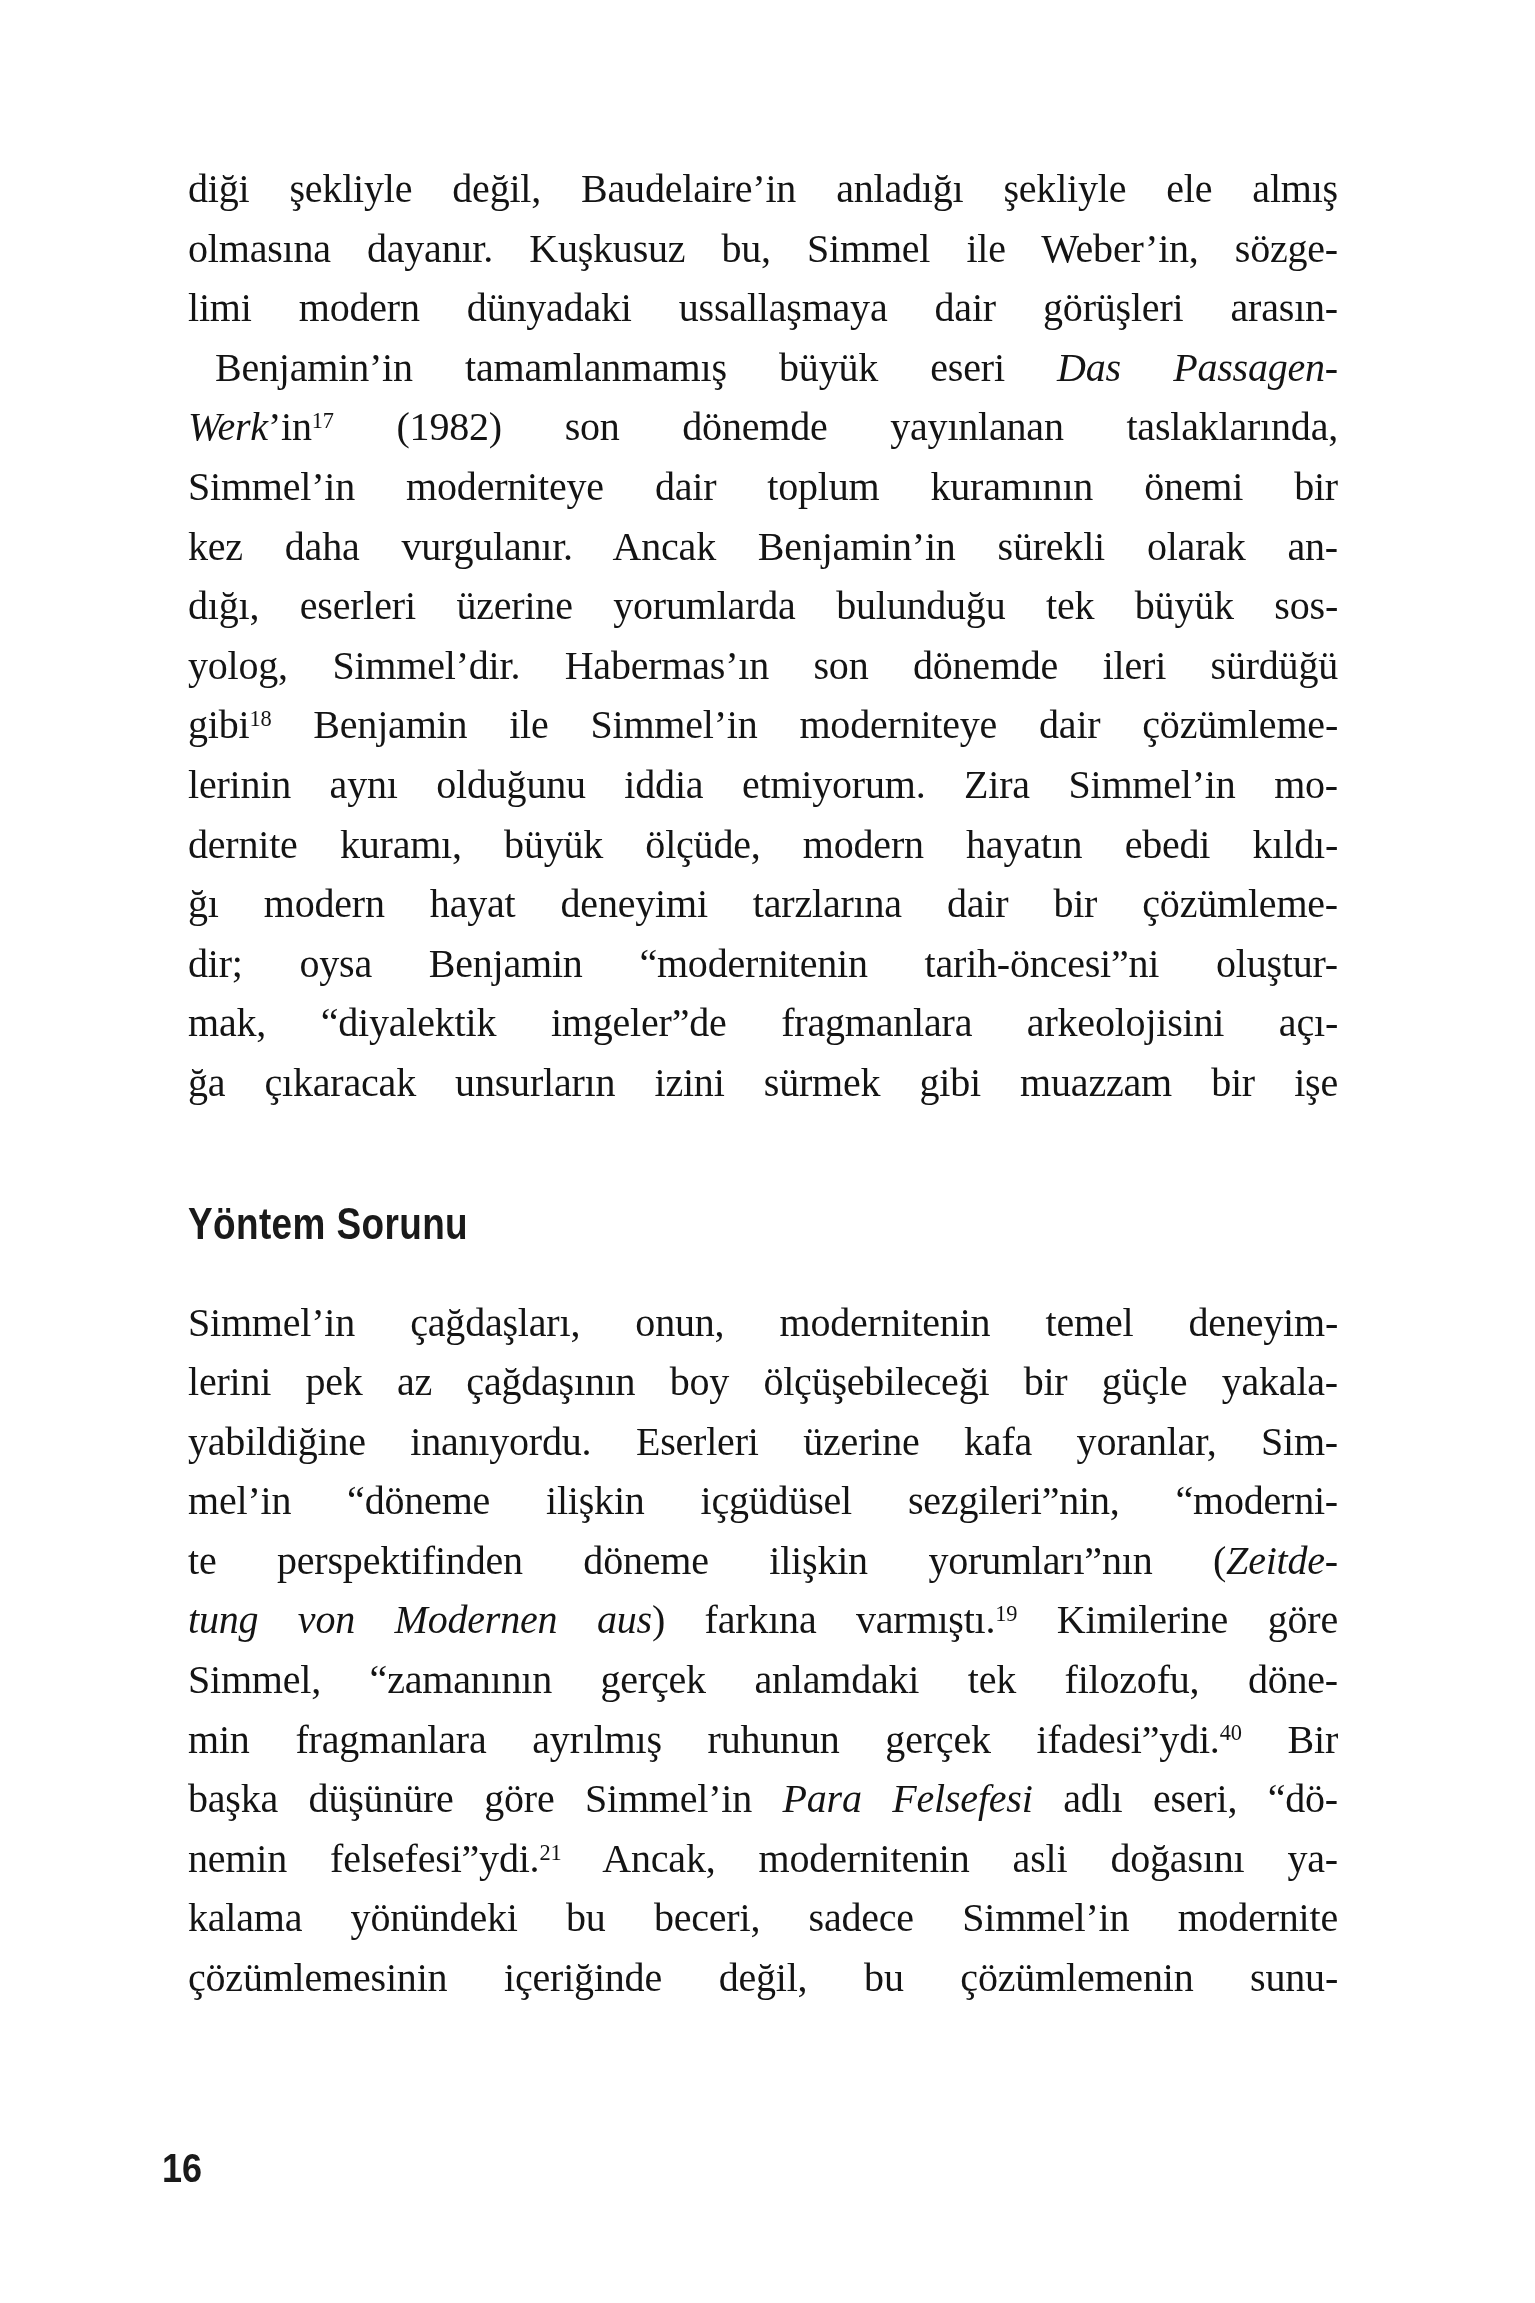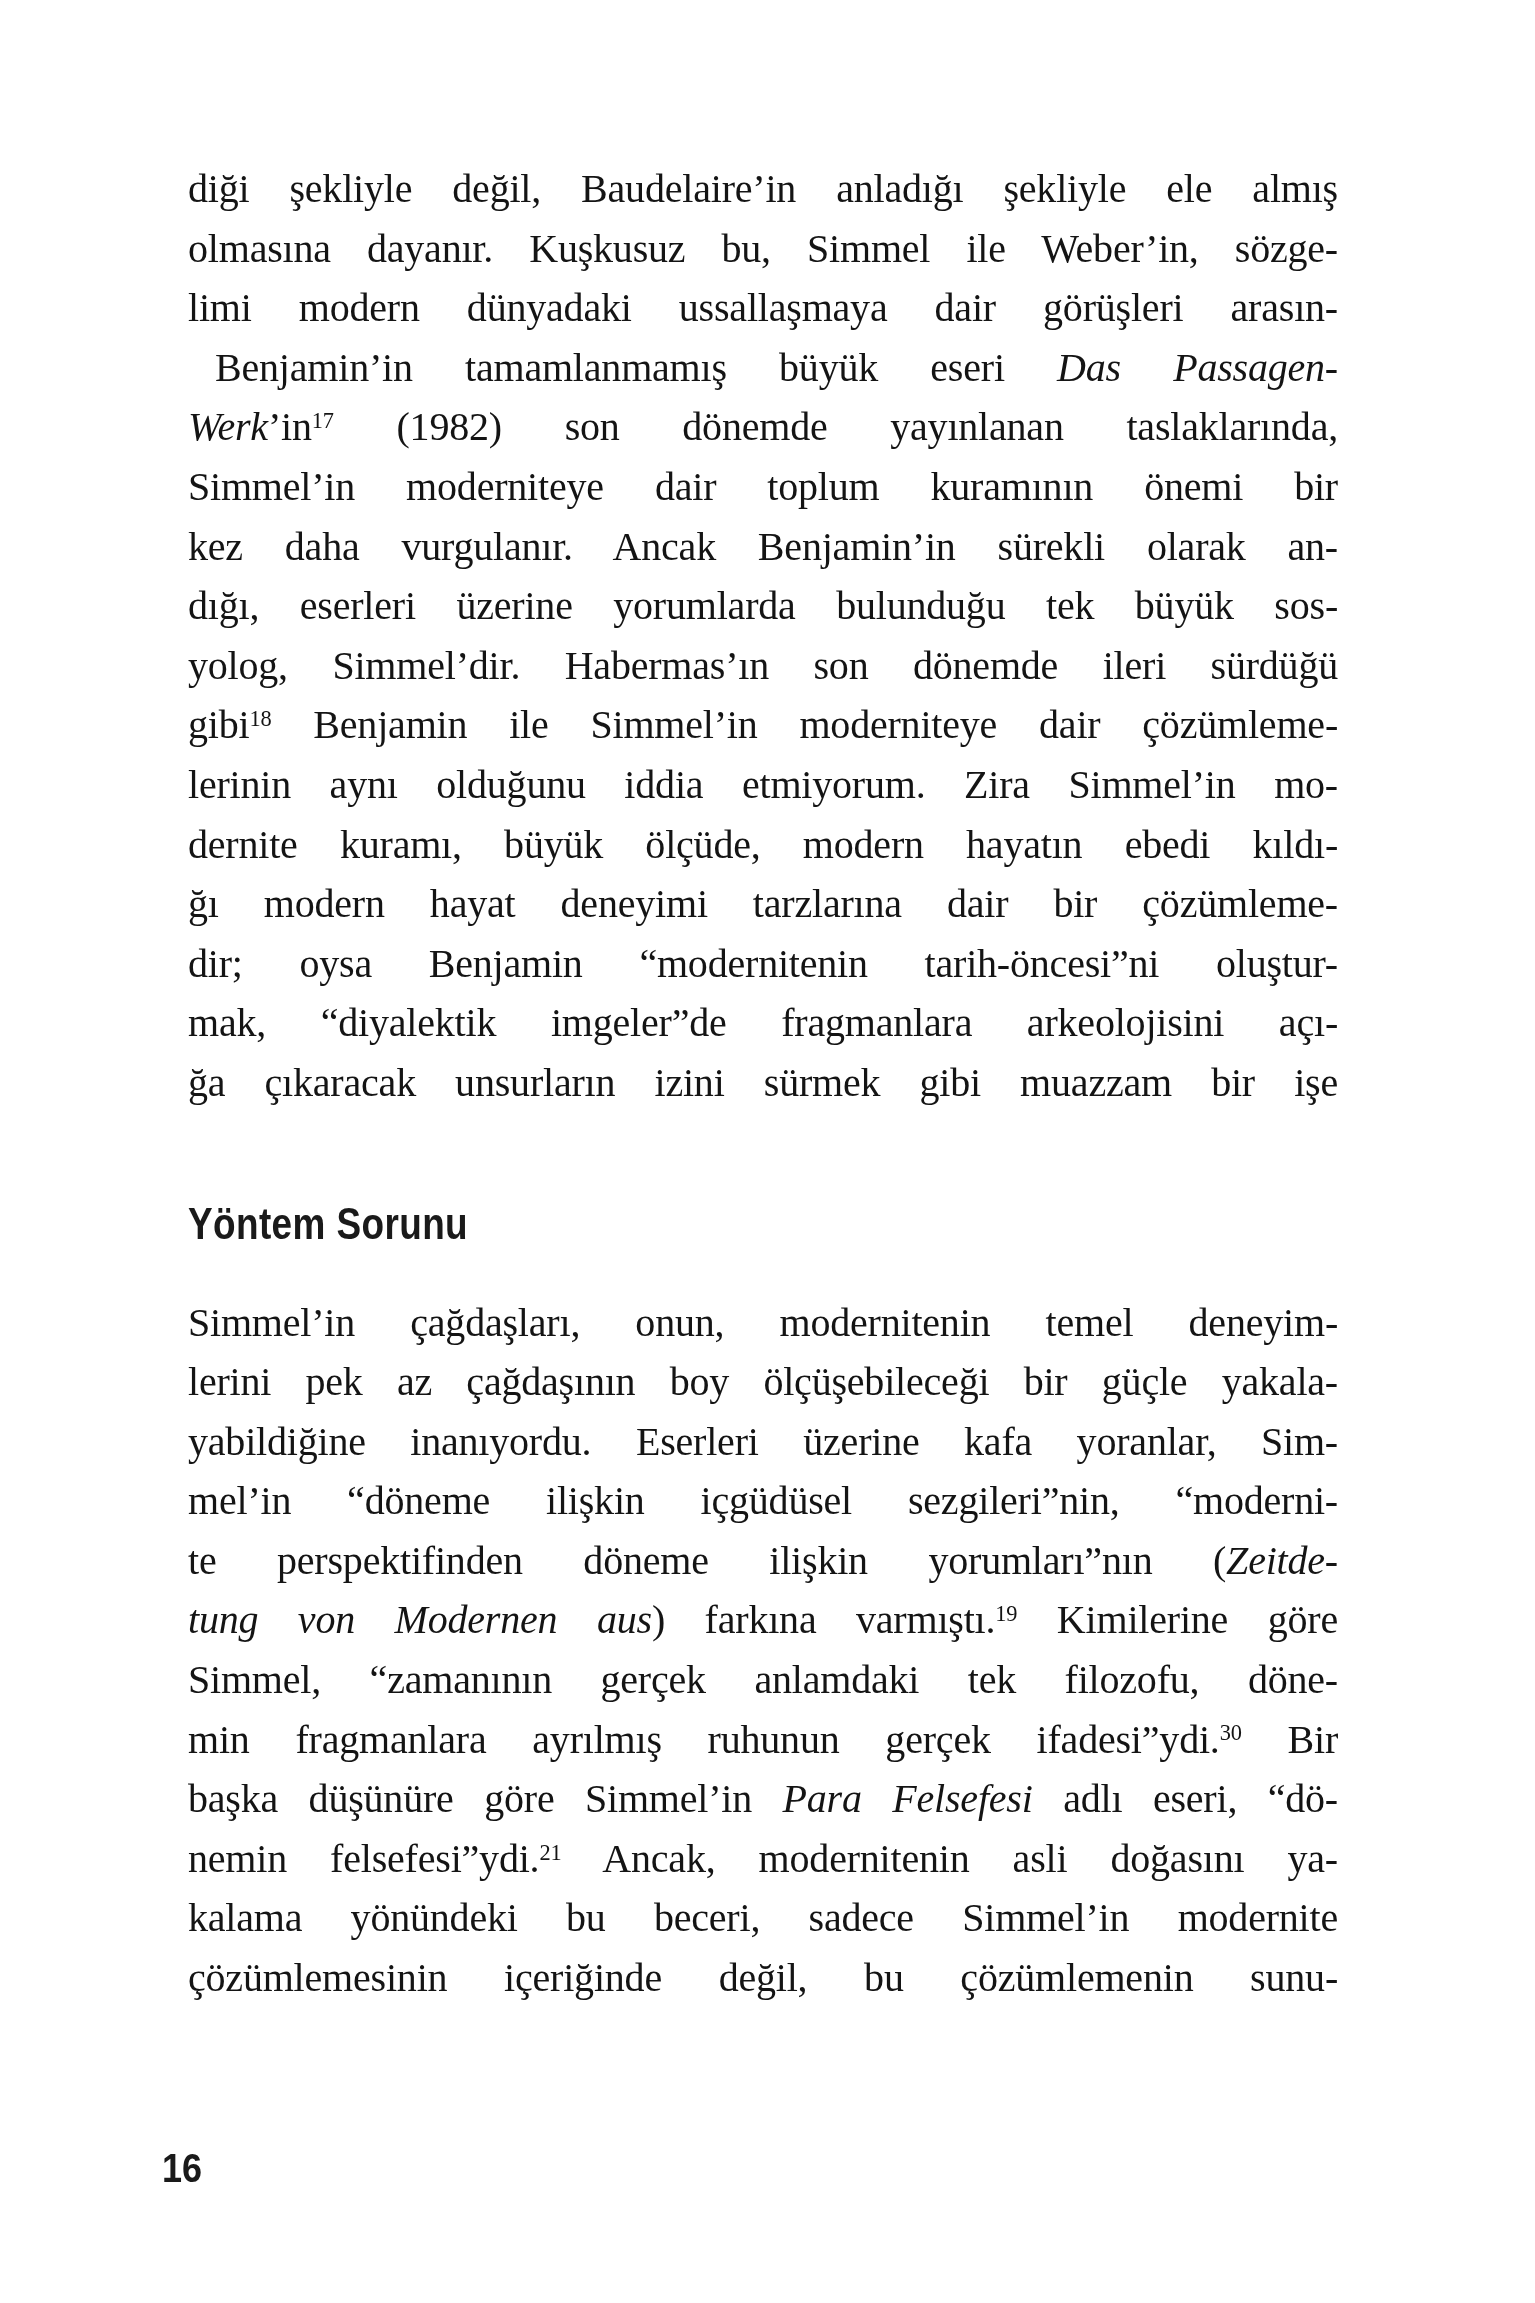--- a/index.html
+++ b/index.html
@@ -88,21 +88,21 @@
       </div>
     <h2 class="section-heading">Yöntem Sorunu</h2>
     <div class="paragraph section-start">
         <div class="line"><span>Simmel’in çağdaşları, onun, modernitenin temel deneyim-</span></div>
         <div class="line"><span>lerini pek az çağdaşının boy ölçüşebileceği bir güçle yakala-</span></div>
         <div class="line"><span>yabildiğine inanıyordu. Eserleri üzerine kafa yoranlar, Sim-</span></div>
         <div class="line"><span>mel’in “döneme ilişkin içgüdüsel sezgileri”nin, “moderni-</span></div>
         <div class="line"><span>te perspektifinden döneme ilişkin yorumları”nın (</span><em>Zeitde-</em></div>
         <div class="line"><em>tung von Modernen aus</em><span>) farkına varmıştı.</span><sup class="fn">19</sup><span> Kimilerine göre</span></div>
         <div class="line"><span>Simmel, “zamanının gerçek anlamdaki tek filozofu, döne-</span></div>
-        <div class="line"><span>min fragmanlara ayrılmış ruhunun gerçek ifadesi”ydi.</span><sup class="fn">30</sup><span> Bir</span></div>
+        <div class="line"><span>min fragmanlara ayrılmış ruhunun gerçek ifadesi”ydi.</span><sup class="fn">40</sup><span> Bir</span></div>
         <div class="line"><span>başka düşünüre göre Simmel’in </span><em>Para Felsefesi</em><span> adlı eseri, “dö-</span></div>
         <div class="line"><span>nemin felsefesi”ydi.</span><sup class="fn">21</sup><span> Ancak, modernitenin asli doğasını ya-</span></div>
         <div class="line"><span>kalama yönündeki bu beceri, sadece Simmel’in modernite</span></div>
         <div class="line"><span>çözümlemesinin içeriğinde değil, bu çözümlemenin sunu-</span></div>
       </div>
   </div>
   <div class="page-number">16</div>
 </div>
 
 </body></html>

